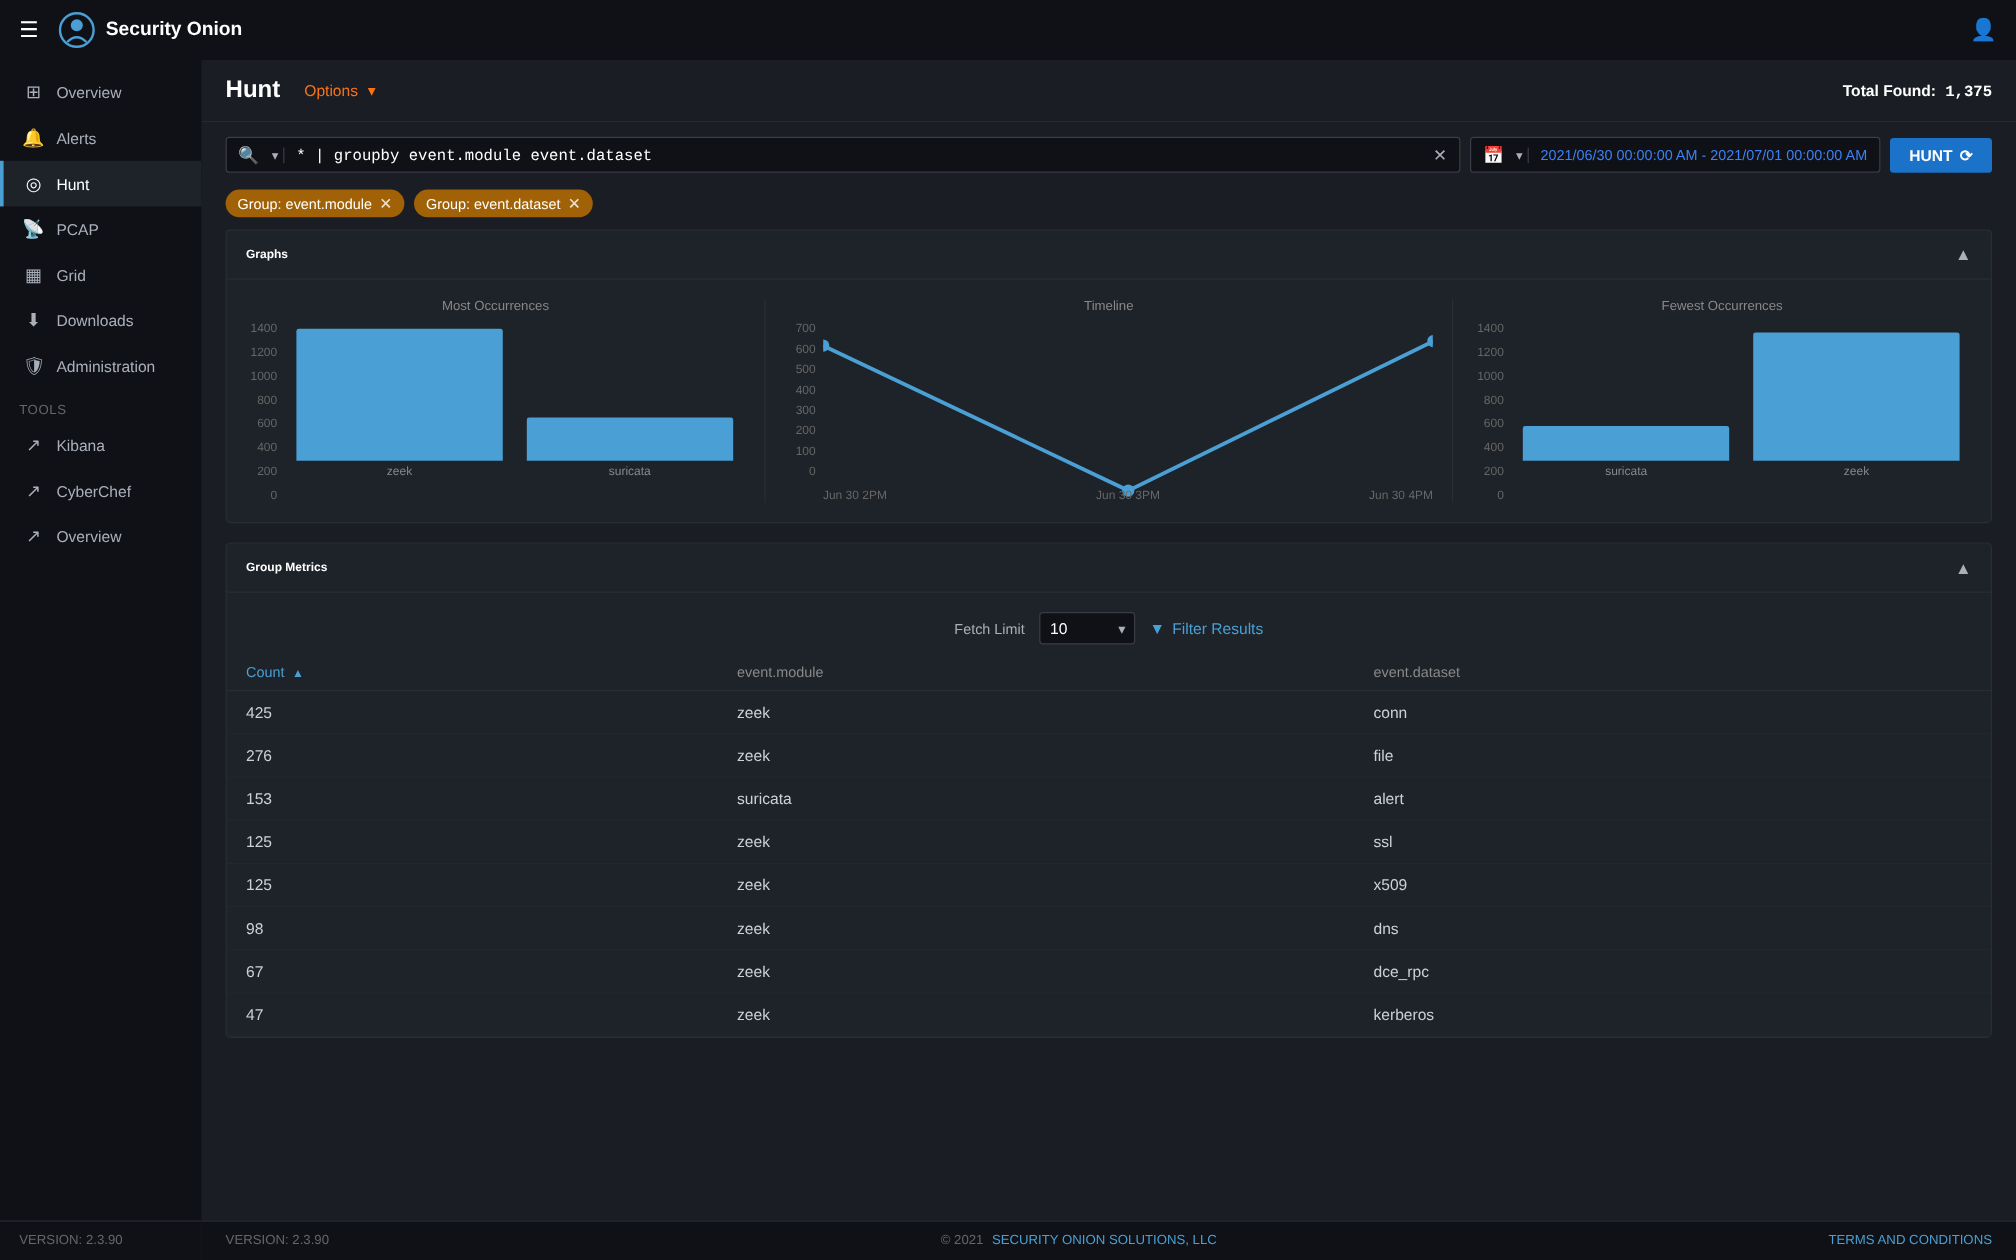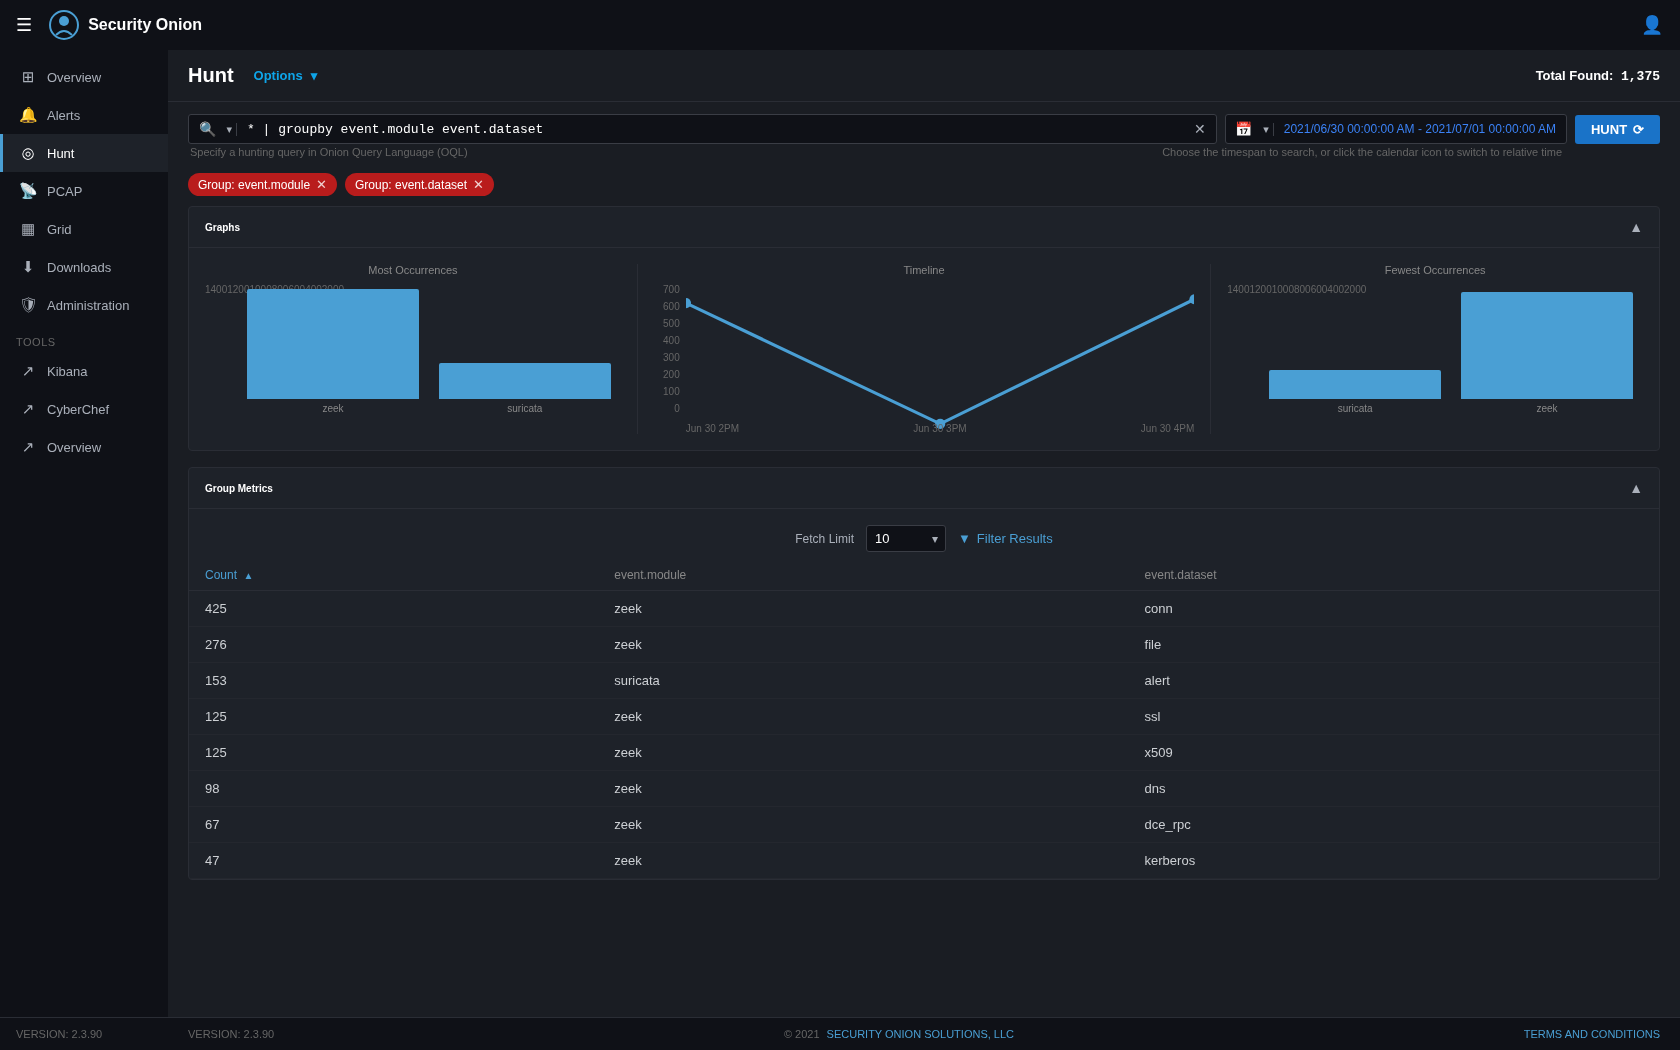--- a/index.html
+++ b/index.html
@@ -25,21 +25,21 @@
     .sidebar-divider-label { padding: 12px 16px 4px; font-size: 11px; color: #666; text-transform: uppercase; letter-spacing: 0.5px; }
     .sidebar-footer { padding: 10px 16px; font-size: 11px; color: #666; border-top: 1px solid #2a2d35; }
 
     
     .content { flex: 1; display: flex; flex-direction: column; overflow: hidden; background: #1a1d23; }
 
     
     .content-header { display: flex; align-items: center; justify-content: space-between; padding: 14px 20px; background: #1a1d23; border-bottom: 1px solid #2a2d35; flex-shrink: 0; }
     .content-header-left { display: flex; align-items: center; gap: 20px; }
     .page-title { font-size: 20px; font-weight: 600; color: #fff; }
-    .options-dropdown { display: flex; align-items: flex-end; gap: 8px; color: #0ea5e9; cursor: pointer; font-size: 13px; font-weight: bold; }
+    .options-dropdown { display: flex; align-items: flex-end; gap: 8px; color: #f97316; cursor: pointer; font-size: 13px; }
     .total-found { font-size: 13px; color: #cdd0d4; }
     .total-found span { font-weight: 600; color: #fff; }
 
     
     .search-area { padding: 12px 20px 8px; background: #1a1d23; flex-shrink: 0; }
     .search-row { display: flex; align-items: center; gap: 8px; }
     .search-input-container { flex: 1; display: flex; align-items: center; background: #0f1117; border: 1px solid #3a3d45; border-radius: 3px; padding: 6px 10px; gap: 6px; }
     .search-icon { color: #aab0ba; font-size: 14px; }
     .search-dropdown-btn { color: #aab0ba; cursor: pointer; font-size: 11px; padding: 0 4px; border-right: 1px solid #3a3d45; margin-right: 4px; }
     .search-input { background: transparent; border: none; outline: none; color: #fff; font-size: 13px; flex: 1; font-family: 'Courier New', monospace; }
@@ -51,41 +51,41 @@
     .hunt-button { background: #1a73c8; color: #fff; border: none; border-radius: 3px; padding: 7px 16px; font-size: 13px; font-weight: 600; cursor: pointer; display: flex; align-items: center; gap: 6px; }
     .search-hint { font-size: 11px; color: #666; margin-top: 3px; padding-left: 2px; }
     .date-hint { font-size: 11px; color: #666; margin-top: 3px; text-align: center; }
     .hints-row { display: flex; align-items: flex-start; gap: 8px; }
     .hints-left { flex: 1; }
     .hints-right { min-width: 340px; padding-left: 10px; }
     .hints-spacer { width: 90px; }
 
     
     .filter-tags { display: flex; gap: 8px; padding: 6px 20px 10px; flex-shrink: 0; }
-    .filter-tag { display: flex; align-items: center; gap: 6px; background: #b91c1c; color: #fff; border-radius: 16px; padding: 4px 10px; font-size: 12px; font-weight: 500; }
+    .filter-tag { display: flex; align-items: center; gap: 6px; background: #a16207; color: #fff; border-radius: 16px; padding: 4px 10px; font-size: 12px; font-weight: 500; }
     .filter-tag .tag-remove { cursor: pointer; font-size: 13px; opacity: 0.8; }
 
     
     .content-body { flex: 1; overflow-y: auto; padding: 0 20px 20px; }
     .content-body::-webkit-scrollbar { width: 6px; }
     .content-body::-webkit-scrollbar-track { background: #1a1d23; }
     .content-body::-webkit-scrollbar-thumb { background: #3a3d45; border-radius: 3px; }
 
     
     .section-panel { background: #1e2229; border: 1px solid #2a2d35; border-radius: 4px; margin-bottom: 16px; }
     .section-header { display: flex; align-items: center; justify-content: space-between; padding: 12px 16px; cursor: pointer; border-bottom: 1px solid #2a2d35; }
     .section-title { font-size: 10px; font-weight: 600; color: #fff; }
     .section-toggle { color: #aab0ba; font-size: 14px; }
 
     
     .graphs-container { padding: 16px; display: flex; gap: 16px; }
     .graph-panel { flex: 1; }
     .graph-label { font-size: 11px; color: #888; text-align: center; margin-bottom: 8px; }
     .graph-chart { position: relative; height: 150px; }
-    .graph-y-axis { position: absolute; left: 0; top: 0; height: 100%; display: flex; flex-direction: row; justify-content: space-between; font-size: 10px; color: #666; width: 30px; padding-right: 4px; text-align: right; }
+    .graph-y-axis { position: absolute; left: 0; top: 0; height: 100%; display: flex; flex-direction: column; justify-content: space-between; font-size: 10px; color: #666; width: 30px; padding-right: 4px; text-align: right; }
     .graph-bars { position: absolute; left: 32px; right: 0; bottom: 20px; top: 0; display: flex; align-items: flex-end; gap: 20px; padding: 0 10px; }
     .bar-wrapper { display: flex; flex-direction: column; align-items: center; flex: 1; height: 100%; justify-content: flex-end; }
     .bar { background: #4a9fd4; border-radius: 2px 2px 0 0; width: 100%; }
     .bar-x-label { font-size: 10px; color: #888; margin-top: 4px; white-space: nowrap; }
     .graph-divider { width: 1px; background: #2a2d35; flex-shrink: 0; }
 
     
     .timeline-chart { position: relative; height: 150px; }
     .timeline-y-axis { position: absolute; left: 0; top: 0; height: 100%; display: flex; flex-direction: column; justify-content: space-between; font-size: 10px; color: #666; width: 30px; padding-right: 4px; text-align: right; padding-bottom: 20px; }
     .timeline-svg { position: absolute; left: 32px; right: 0; top: 0; bottom: 20px; }
@@ -215,29 +215,20 @@
         <div class="date-container">
           <span class="date-icon">📅</span>
           <span class="date-dropdown-btn">▾</span>
           <span class="date-text">2021/06/30 00:00:00 AM - 2021/07/01 00:00:00 AM</span>
         </div>
 
         <button class="hunt-button">
           <span>HUNT</span>
           <span>⟳</span>
         </button>
-      </div>
-      <div class="hints-row">
-        <div class="hints-left">
-          <span class="search-hint">Specify a hunting query in Onion Query Language (OQL)</span>
-        </div>
-        <div class="hints-right">
-          <span class="date-hint">Choose the timespan to search, or click the calendar icon to switch to relative time</span>
-        </div>
-        <div class="hints-spacer"></div>
       </div>
     </div>
 
     <div class="filter-tags">
       <div class="filter-tag">
         <span>Group: event.module</span>
         <span class="tag-remove">✕</span>
       </div>
       <div class="filter-tag">
         <span>Group: event.dataset</span>

